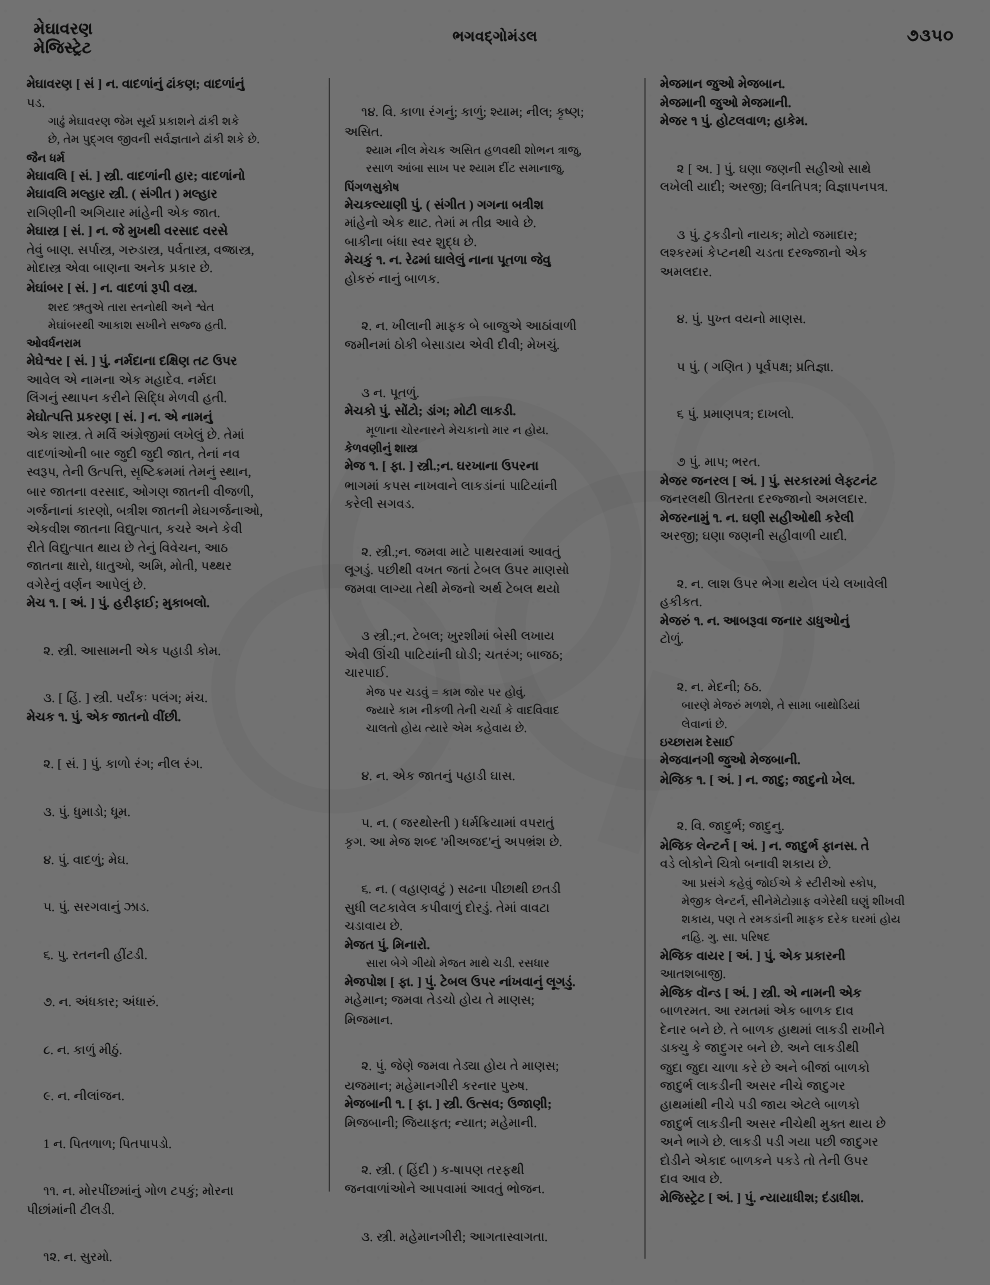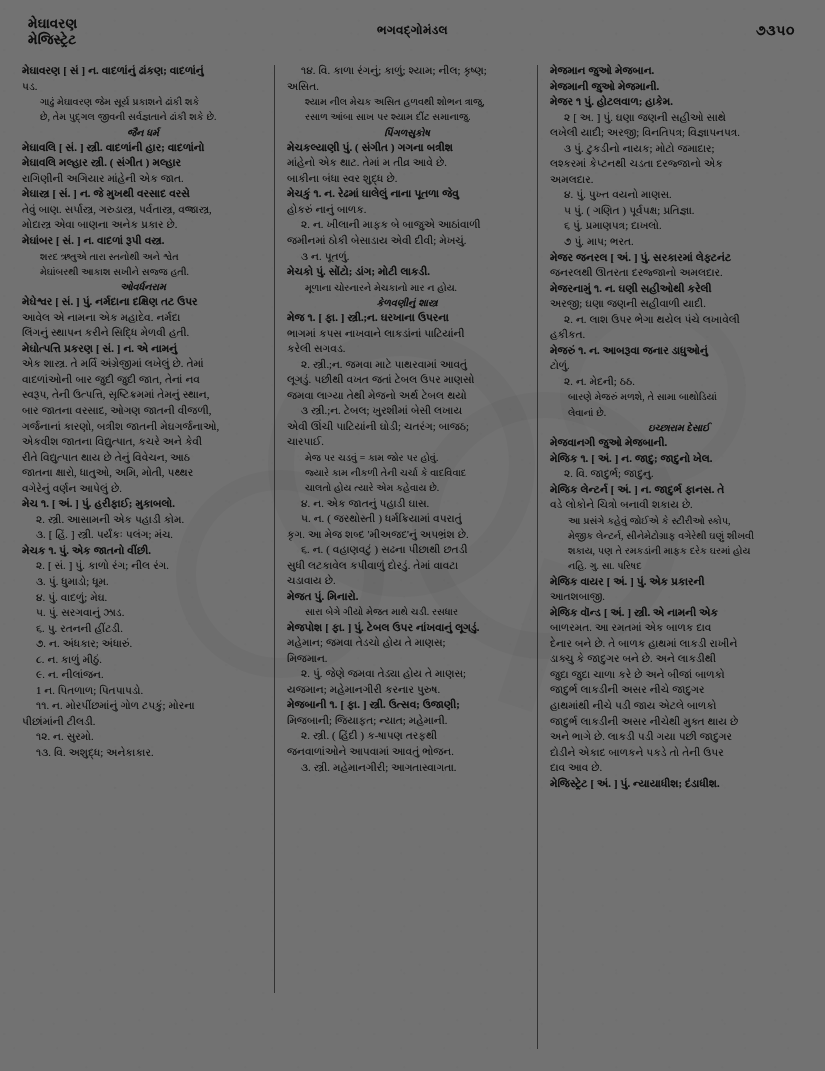--- a/index.html
+++ b/index.html
@@ -114,33 +114,32 @@
   .rule.r2 { margin-bottom: 2px; }
   .p {
     margin: 0;
     text-align: justify;
     text-justify: inter-word;
     word-spacing: .4px;
   }
   
   .p.lead { text-indent: 0; }
   
-  .p.sense { padding-left: 14px; }
+  .p.sense { padding-left: 14px; margin-top: 24px; }
   
   .p.quote {
     padding-left: 18px;
     font-size: 9.7px;
     line-height: 15.2px;
   }
   .p.cite {
-    text-align: center;
+    text-align: left;
     font-size: 9.7px;
     line-height: 15.2px;
     font-weight: bold;
-    font-style: italic;
   }
   .hw { font-weight: bold; }
 
   
   #page { filter: contrast(1.06) saturate(0); }
   .col, .guide-words, .running-head, .folio {
     text-shadow: 0 0 .35px rgba(0,0,0,.45);
   }
 </style>
 </head>

